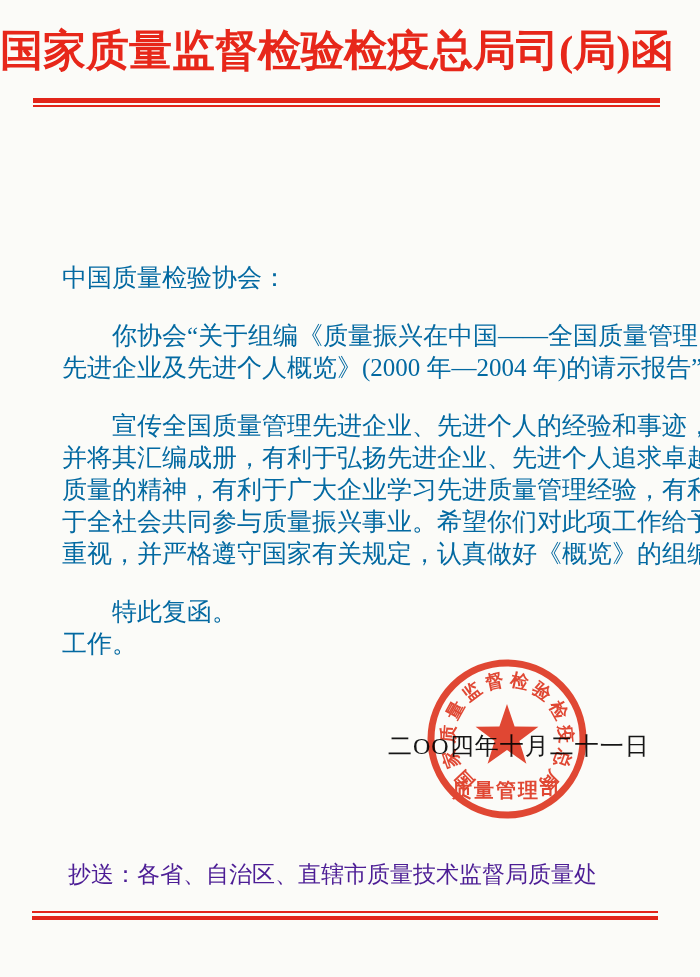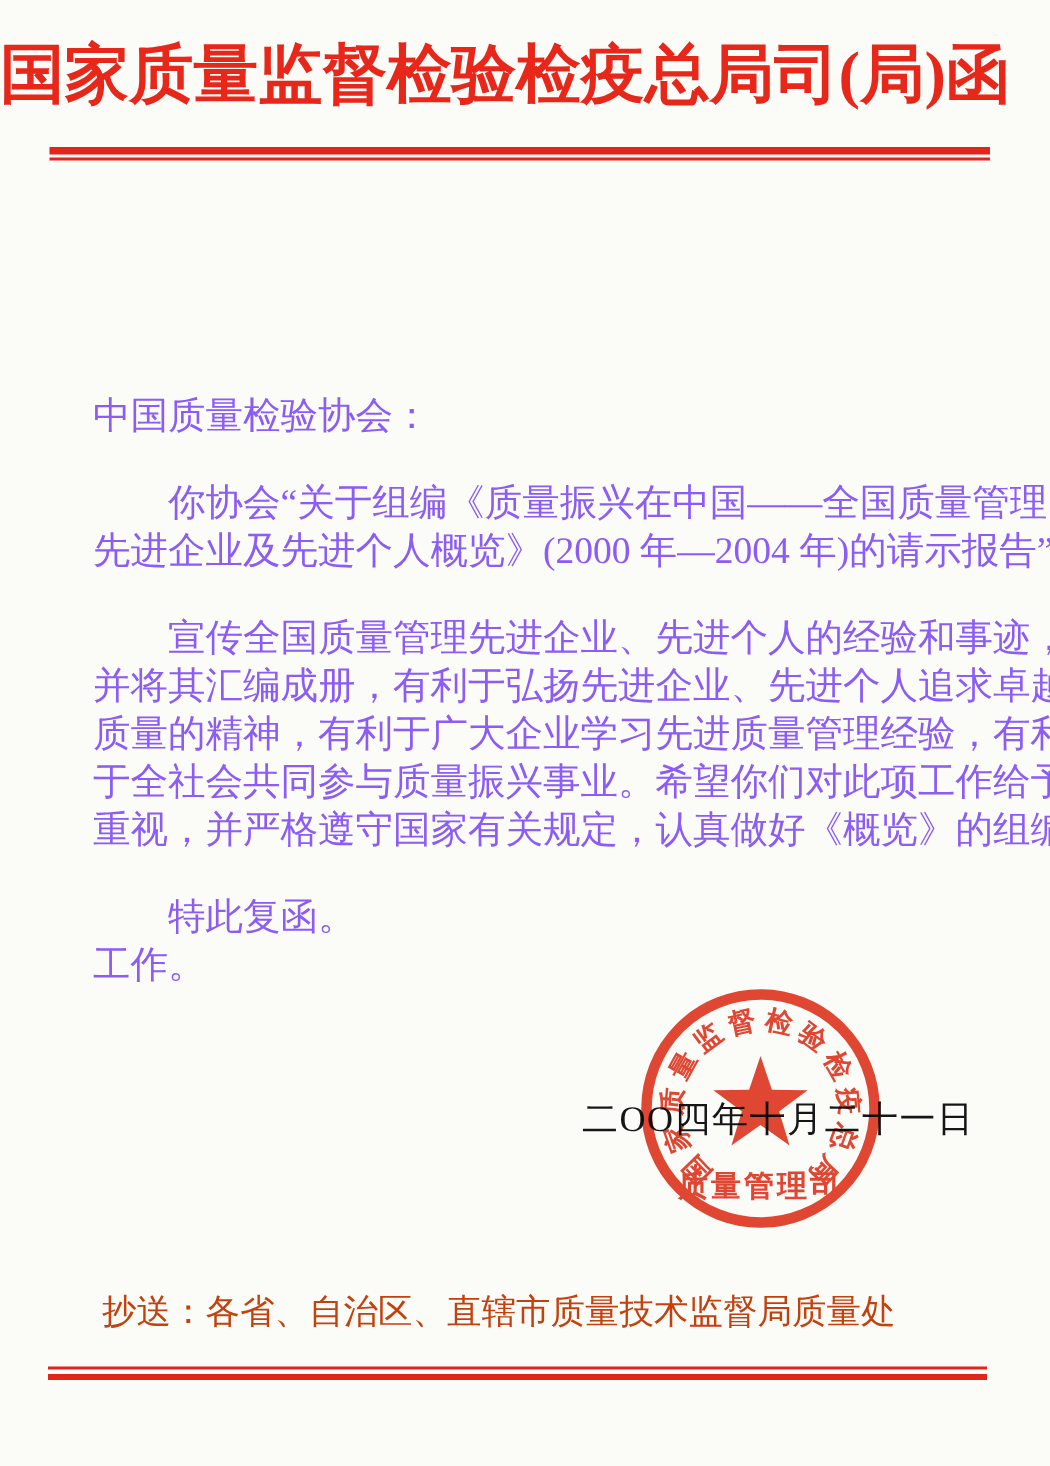--- a/index.html
+++ b/index.html
@@ -35,21 +35,21 @@
     text-align: center;
     font-weight: bold;
     font-size: 24px; line-height: 35px;
     color: #1a1a1a;
   }
 
   
   .body-text {
     position: absolute; top: 262px; left: 62px; width: 582px;
     font-size: 25px; line-height: 32px;
-    color: #8b5cf6;
+    color: #0369a1;
   }
   .body-line { white-space: nowrap; }
   .indent { padding-left: 50px; margin-top: 26px; }
 
   
   .sign-date {
     position: absolute; top: 730px; left: 388px;
     font-size: 24px; letter-spacing: 1px;
     color: #161616;
     z-index: 1;
@@ -72,21 +72,21 @@
   .stamp-bottom {
     font-family: "Liberation Serif", "DejaVu Serif", serif;
     font-size: 20px; font-weight: bold; fill: #e23a24;
     letter-spacing: 2px;
   }
 
   
   .footer-cc {
     position: absolute; top: 859px; left: 68px;
     font-size: 23px;
-    color: #c2410c;
+    color: #4c1d95;
     white-space: nowrap;
   }
   .rule-bottom { position: absolute; top: 911px; left: 32px; width: 626px; }
   .rule-bottom .thin  { height: 2px; background: #e2251a; }
   .rule-bottom .thick { height: 4px; background: #e2251a; margin-top: 3px; }
 </style>
 </head>
 <body>
 
 <div class="page">

